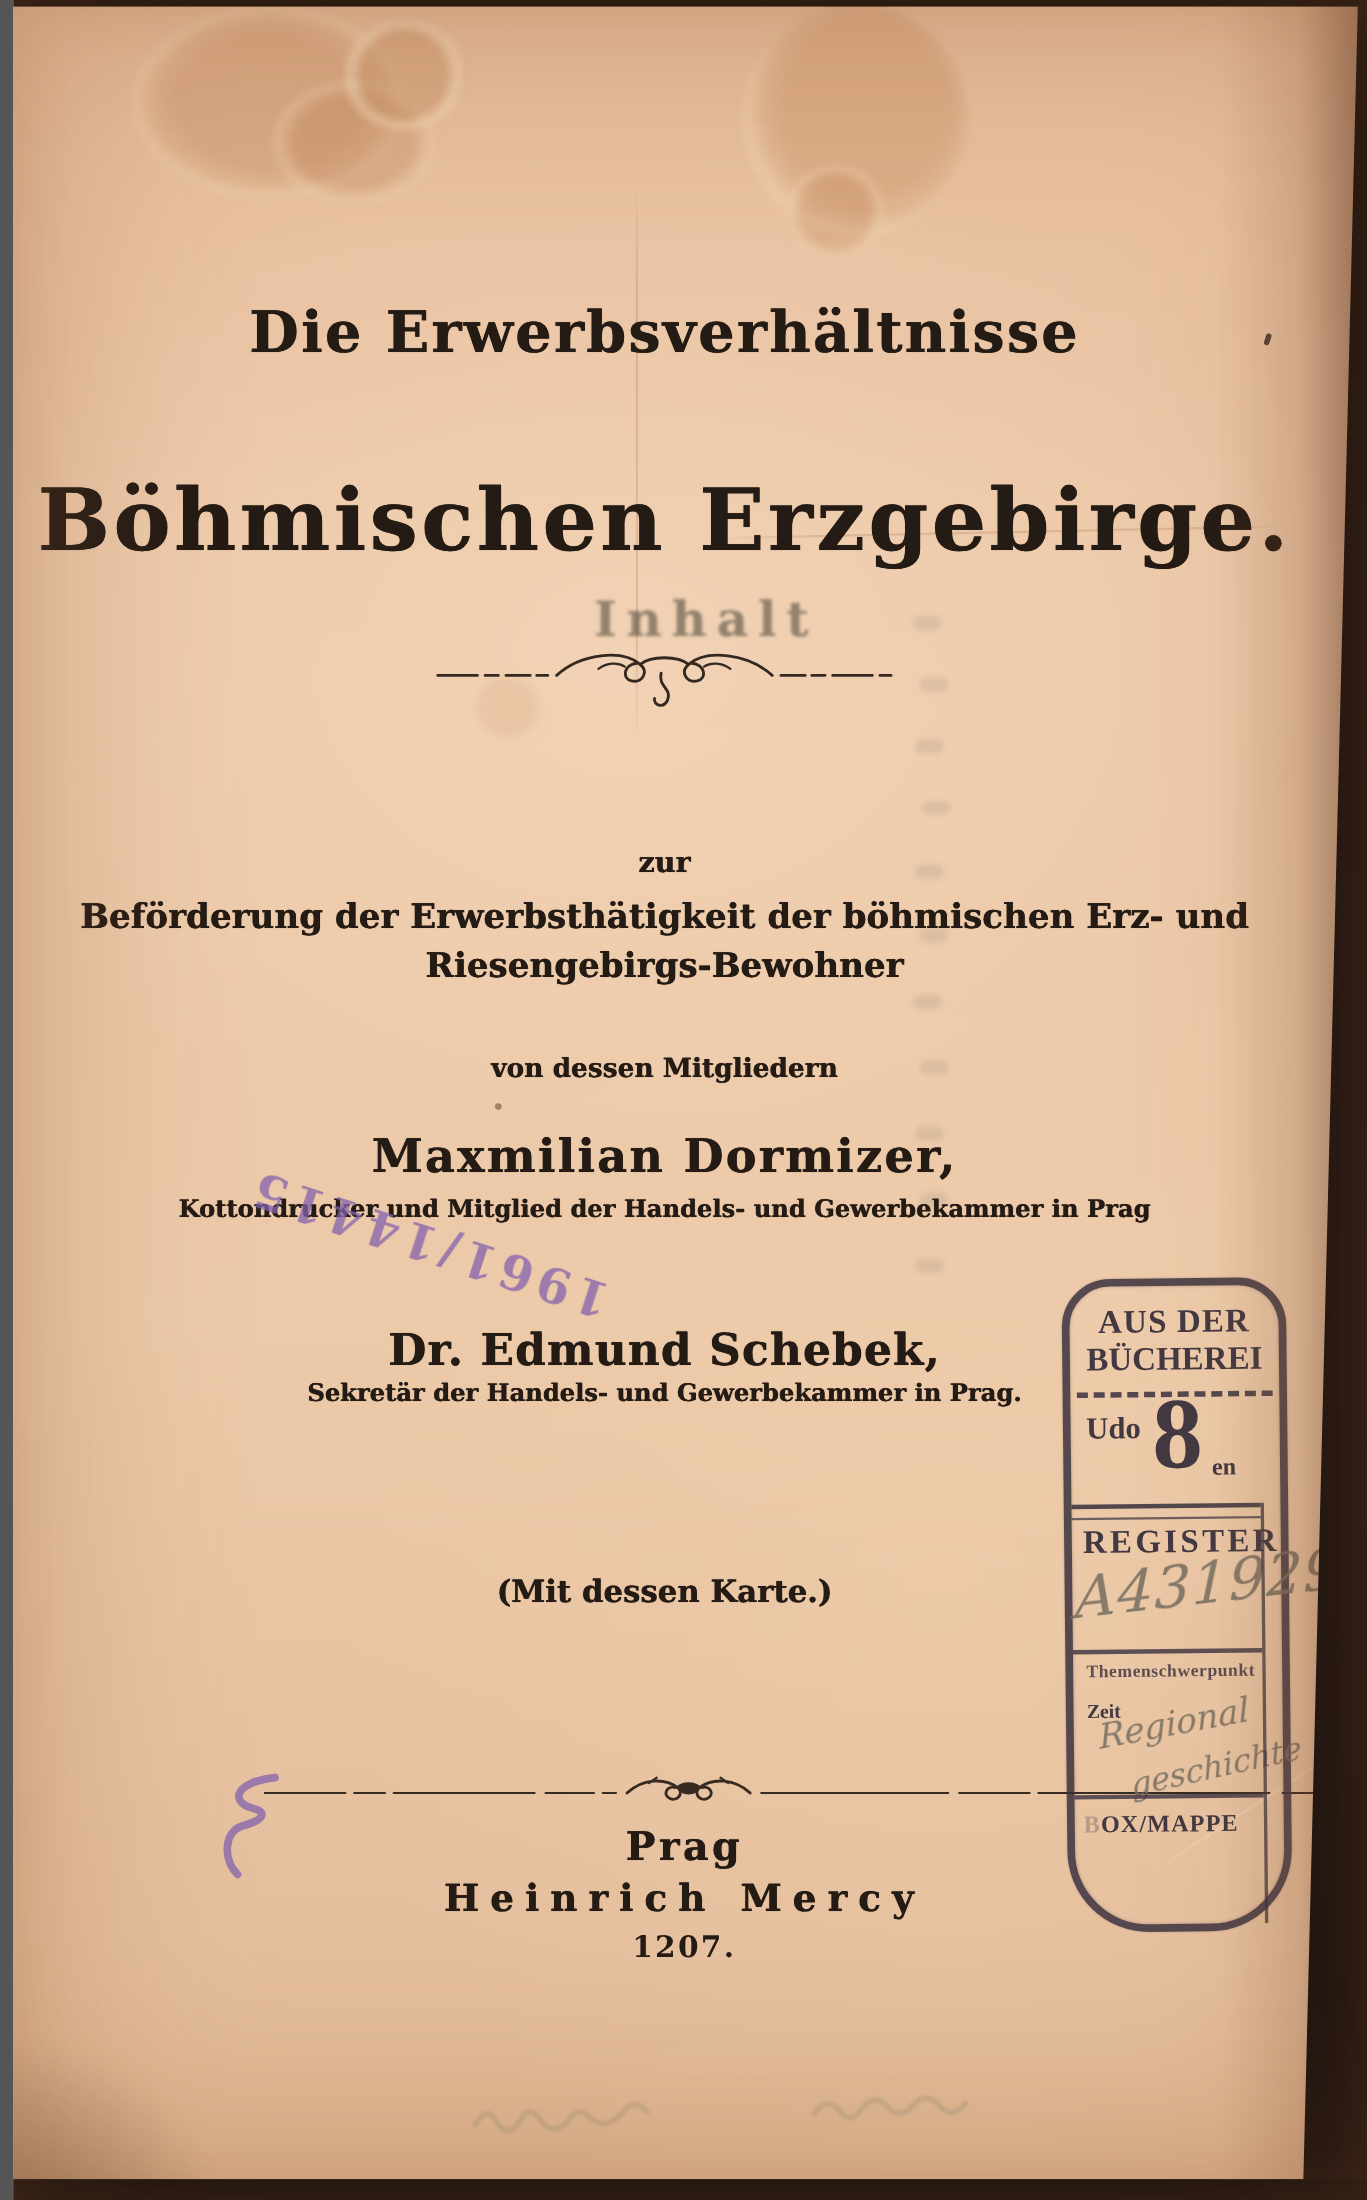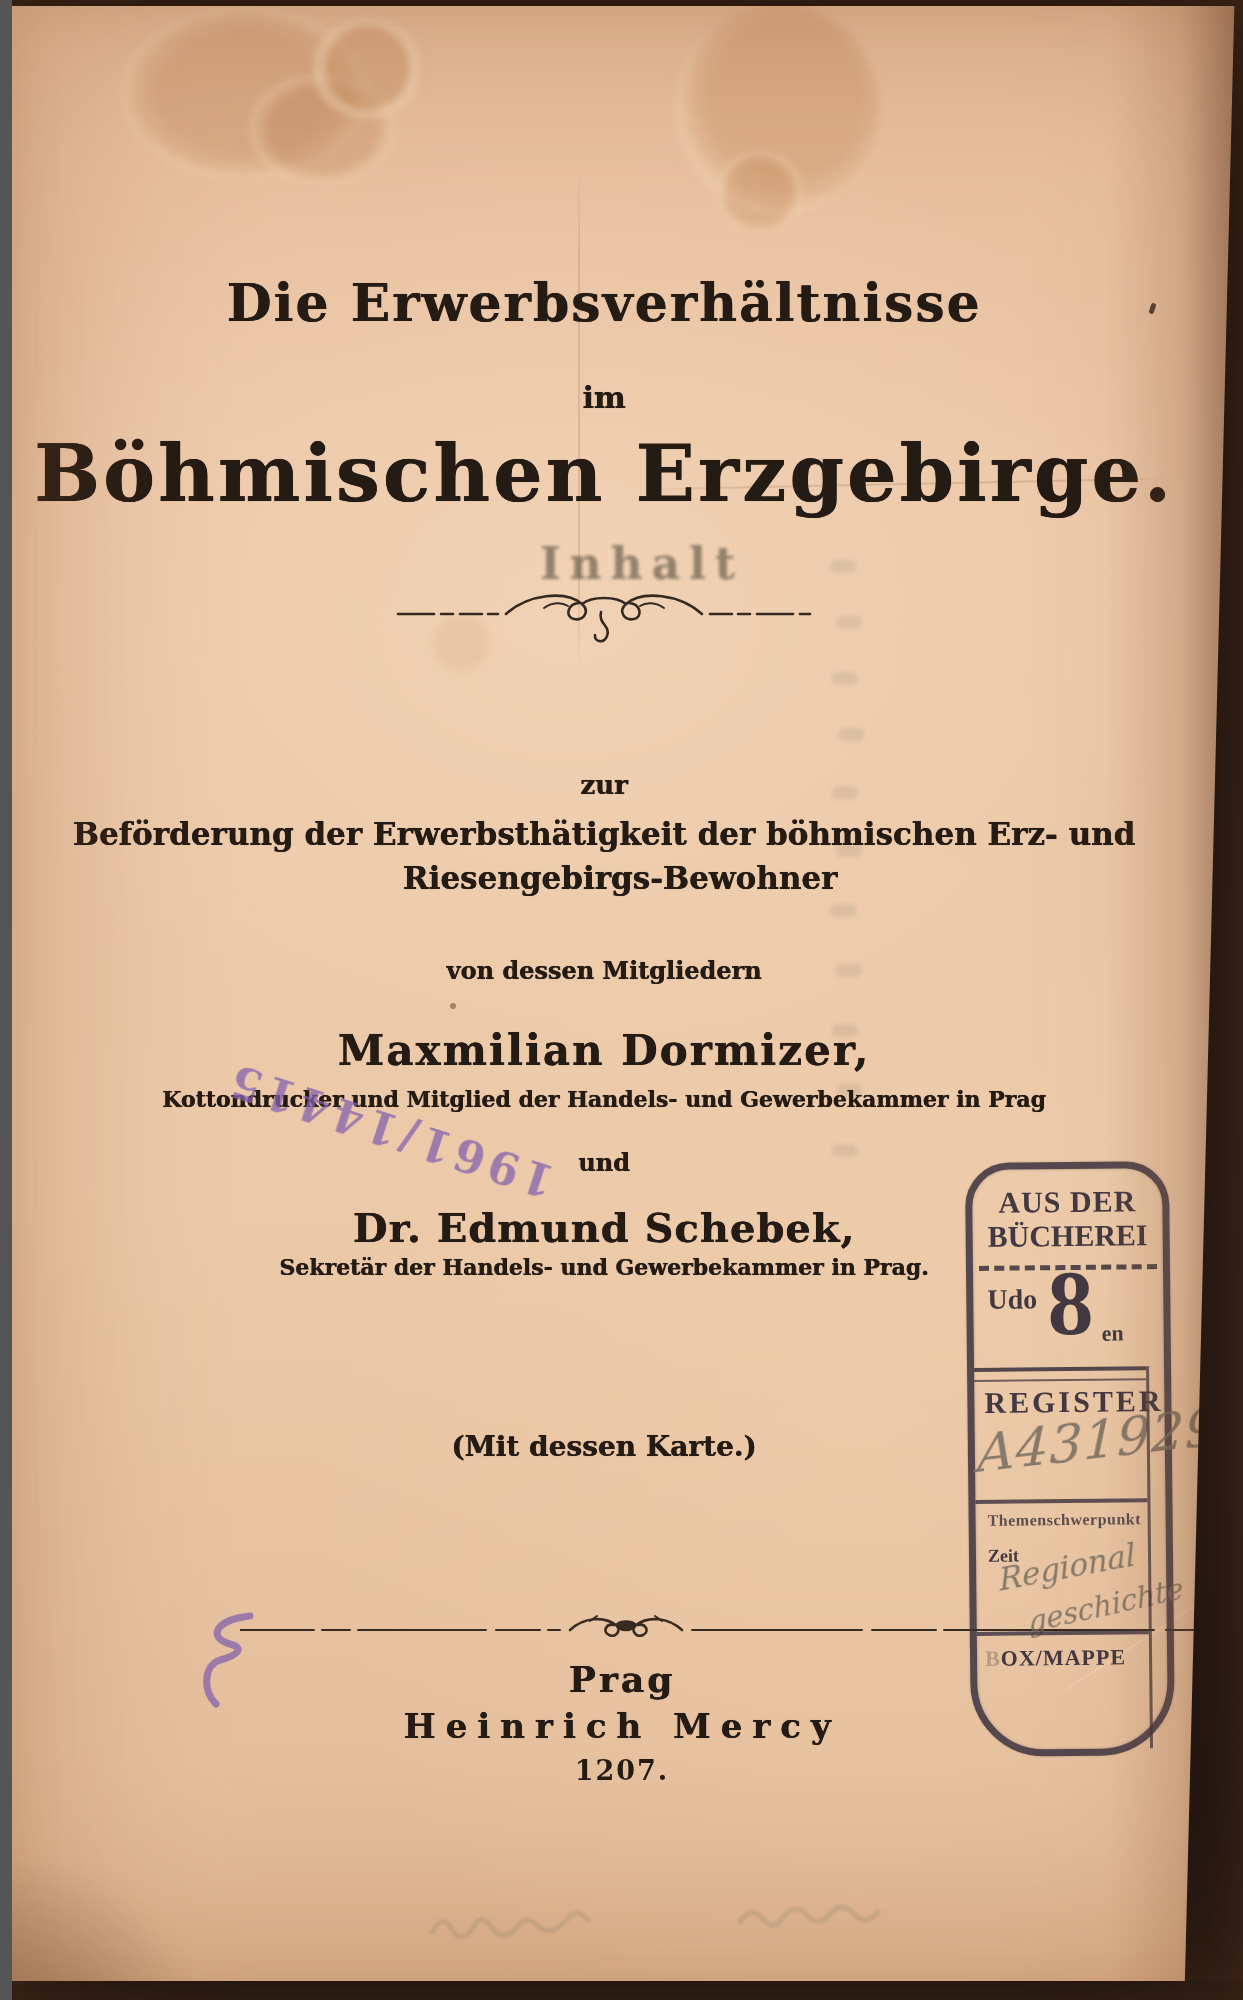--- a/index.html
+++ b/index.html
@@ -43,21 +43,21 @@
   .gn{position:absolute;width:26px;height:13px;border-radius:6px;background:rgba(104,108,96,.14);filter:blur(2.2px);}
   
   .ln{position:absolute;left:0;width:1184px;text-align:center;color:#241b14;font-weight:bold;}
   .frak{text-shadow:.4px 0 currentColor, 0 0 1px rgba(40,24,12,.35);}
   .t1{top:272px;font-size:52px;letter-spacing:2px;}
   .t2{top:380px;font-size:30px;}
   .t3{top:428px;font-size:78px;letter-spacing:3px;}
   .sub1{top:698px;font-size:46px;}
   .sub2{top:770px;font-size:26px;}
   .sub3{top:816px;font-size:31px;}
-  .sub4{top:860px;font-size:31px;padding-left:16px;}
+  .sub4{top:860px;font-size:31px;}
   .byl{top:956px;font-size:24px;}
   .au1{top:1026px;font-size:42px;letter-spacing:2px;}
   .au1r{top:1086px;font-size:22px;}
   .und{top:1148px;font-size:24px;}
   .au2{top:1204px;font-size:40px;letter-spacing:1px;}
   .au2r{top:1254px;font-size:22px;}
   .karte{top:1430px;font-size:28px;}
   .city{top:1658px;width:1220px;font-size:36px;letter-spacing:3px;}
   .publ{top:1706px;width:1220px;font-size:34px;letter-spacing:10px;}
   .year{top:1755px;width:1220px;font-size:27px;letter-spacing:2px;text-shadow:none;}
@@ -135,21 +135,20 @@
   <div class="gn" style="left:826px;top:728px"></div>
   <div class="gn" style="left:820px;top:786px"></div>
   <div class="gn" style="left:824px;top:844px"></div>
   <div class="gn" style="left:818px;top:904px"></div>
   <div class="gn" style="left:824px;top:964px"></div>
   <div class="gn" style="left:820px;top:1024px"></div>
   <div class="gn" style="left:824px;top:1084px"></div>
   <div class="gn" style="left:820px;top:1144px"></div>
 
   <div class="ln frak t1">Die Erwerbsverhältnisse</div>
-  <div class="ln frak t2">im</div>
   <div class="ln frak t3">Böhmischen Erzgebirge.</div>
 
   <div class="orn1">
     <svg width="420" height="64" viewBox="0 0 420 64">
       <g stroke="#241b14" stroke-width="2.6" fill="none" stroke-linecap="round" opacity=".92">
         <path d="M4 30 h100" stroke-dasharray="36 7 12 7 22 6"></path>
         <path d="M316 30 h100" stroke-dasharray="22 6 12 7 36 7"></path>
         <path d="M112 30 C134 10 172 6 188 20 C196 27 190 37 180 35 C171 33 173 20 185 19"></path>
         <path d="M308 30 C286 10 248 6 232 20 C224 27 230 37 240 35 C249 33 247 20 235 19"></path>
         <path d="M188 20 C198 12 222 12 232 20"></path>
@@ -160,21 +159,20 @@
     </svg>
   </div>
 
   <div class="ln frak sub2">zur</div>
   <div class="ln frak sub3">Beförderung der Erwerbsthätigkeit der böhmischen Erz- und</div>
   <div class="ln frak sub4">Riesengebirgs-Bewohner</div>
 
   <div class="ln frak byl">von dessen Mitgliedern</div>
   <div class="ln frak au1">Maxmilian Dormizer,</div>
   <div class="ln frak au1r">Kottondrucker und Mitglied der Handels- und Gewerbekammer in Prag</div>
-  <div class="ln frak und">und</div>
   <div class="ln frak au2">Dr. Edmund Schebek,</div>
   <div class="ln frak au2r">Sekretär der Handels- und Gewerbekammer in Prag.</div>
 
   <div class="ln frak karte">(Mit dessen Karte.)</div>
 
   <div class="orn2">
     <svg width="1012" height="36" viewBox="0 0 1012 36">
       <g stroke="#241b14" stroke-width="2" fill="none" stroke-linecap="round" opacity=".9">
         <path d="M0 18 h320" stroke-dasharray="74 8 28 8 128 10 44 8"></path>
         <path d="M452 18 h560" stroke-dasharray="170 10 64 8 210 12 46 8"></path>

